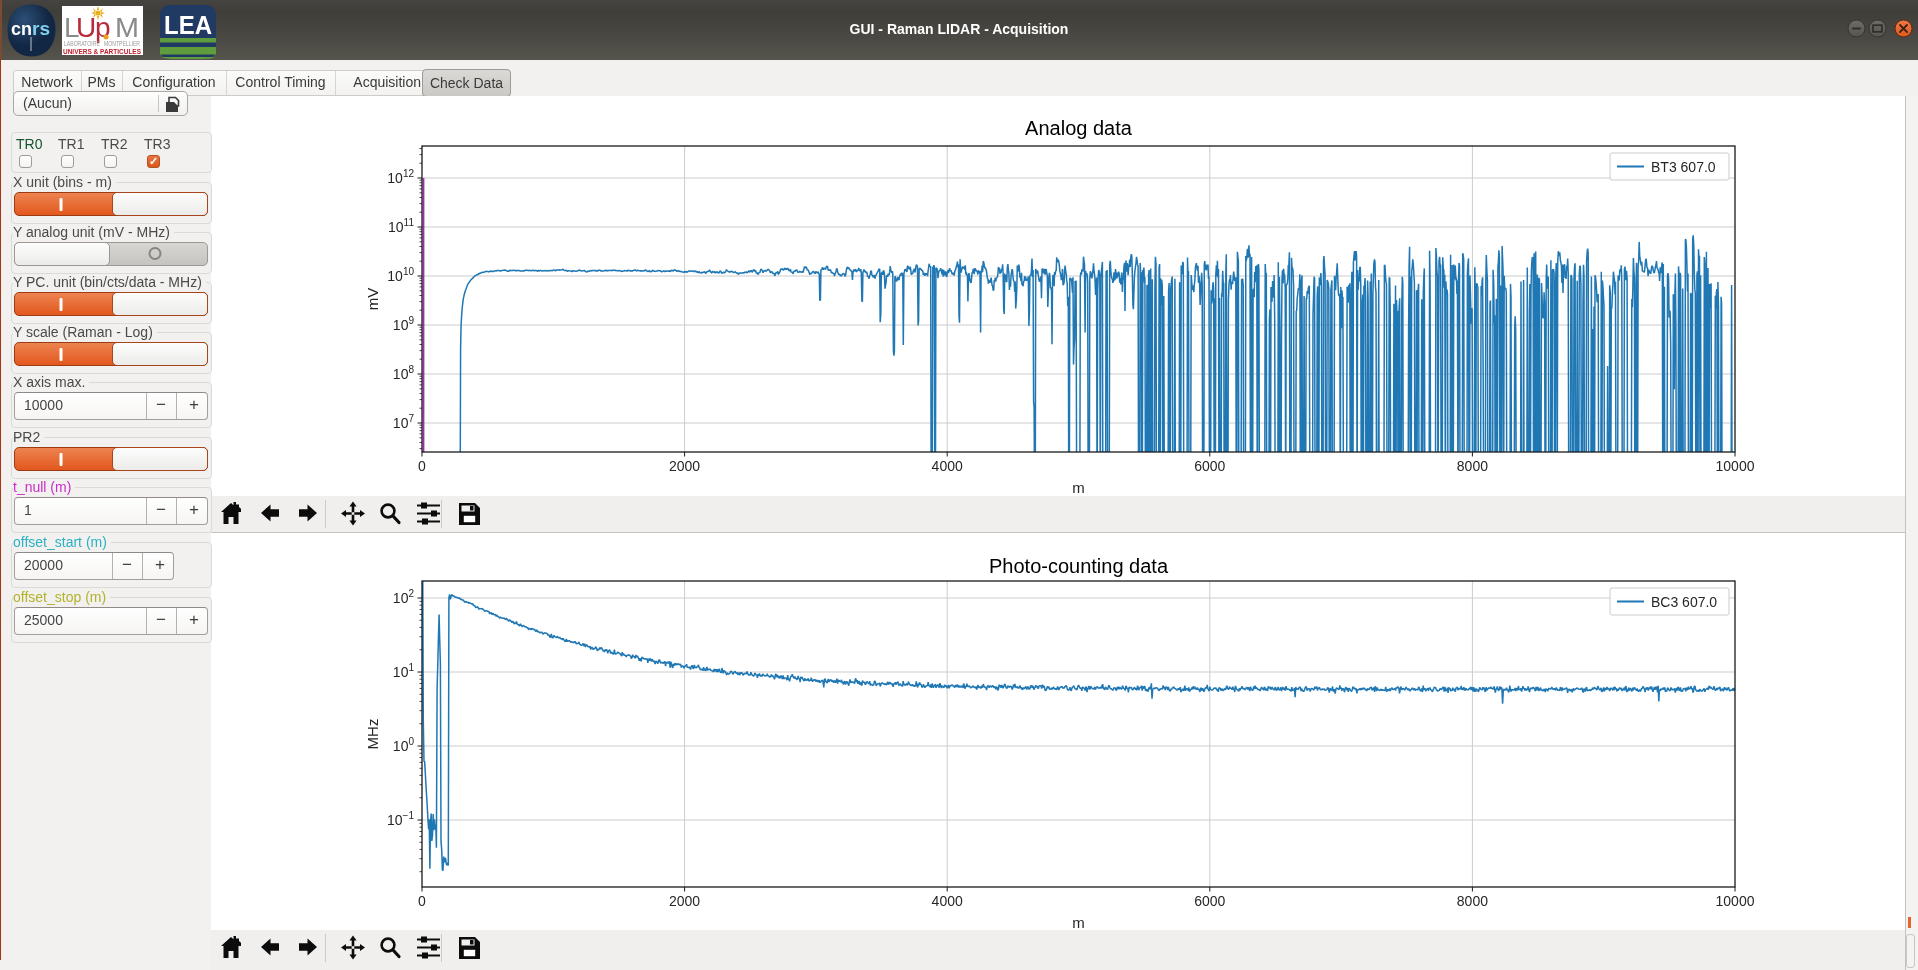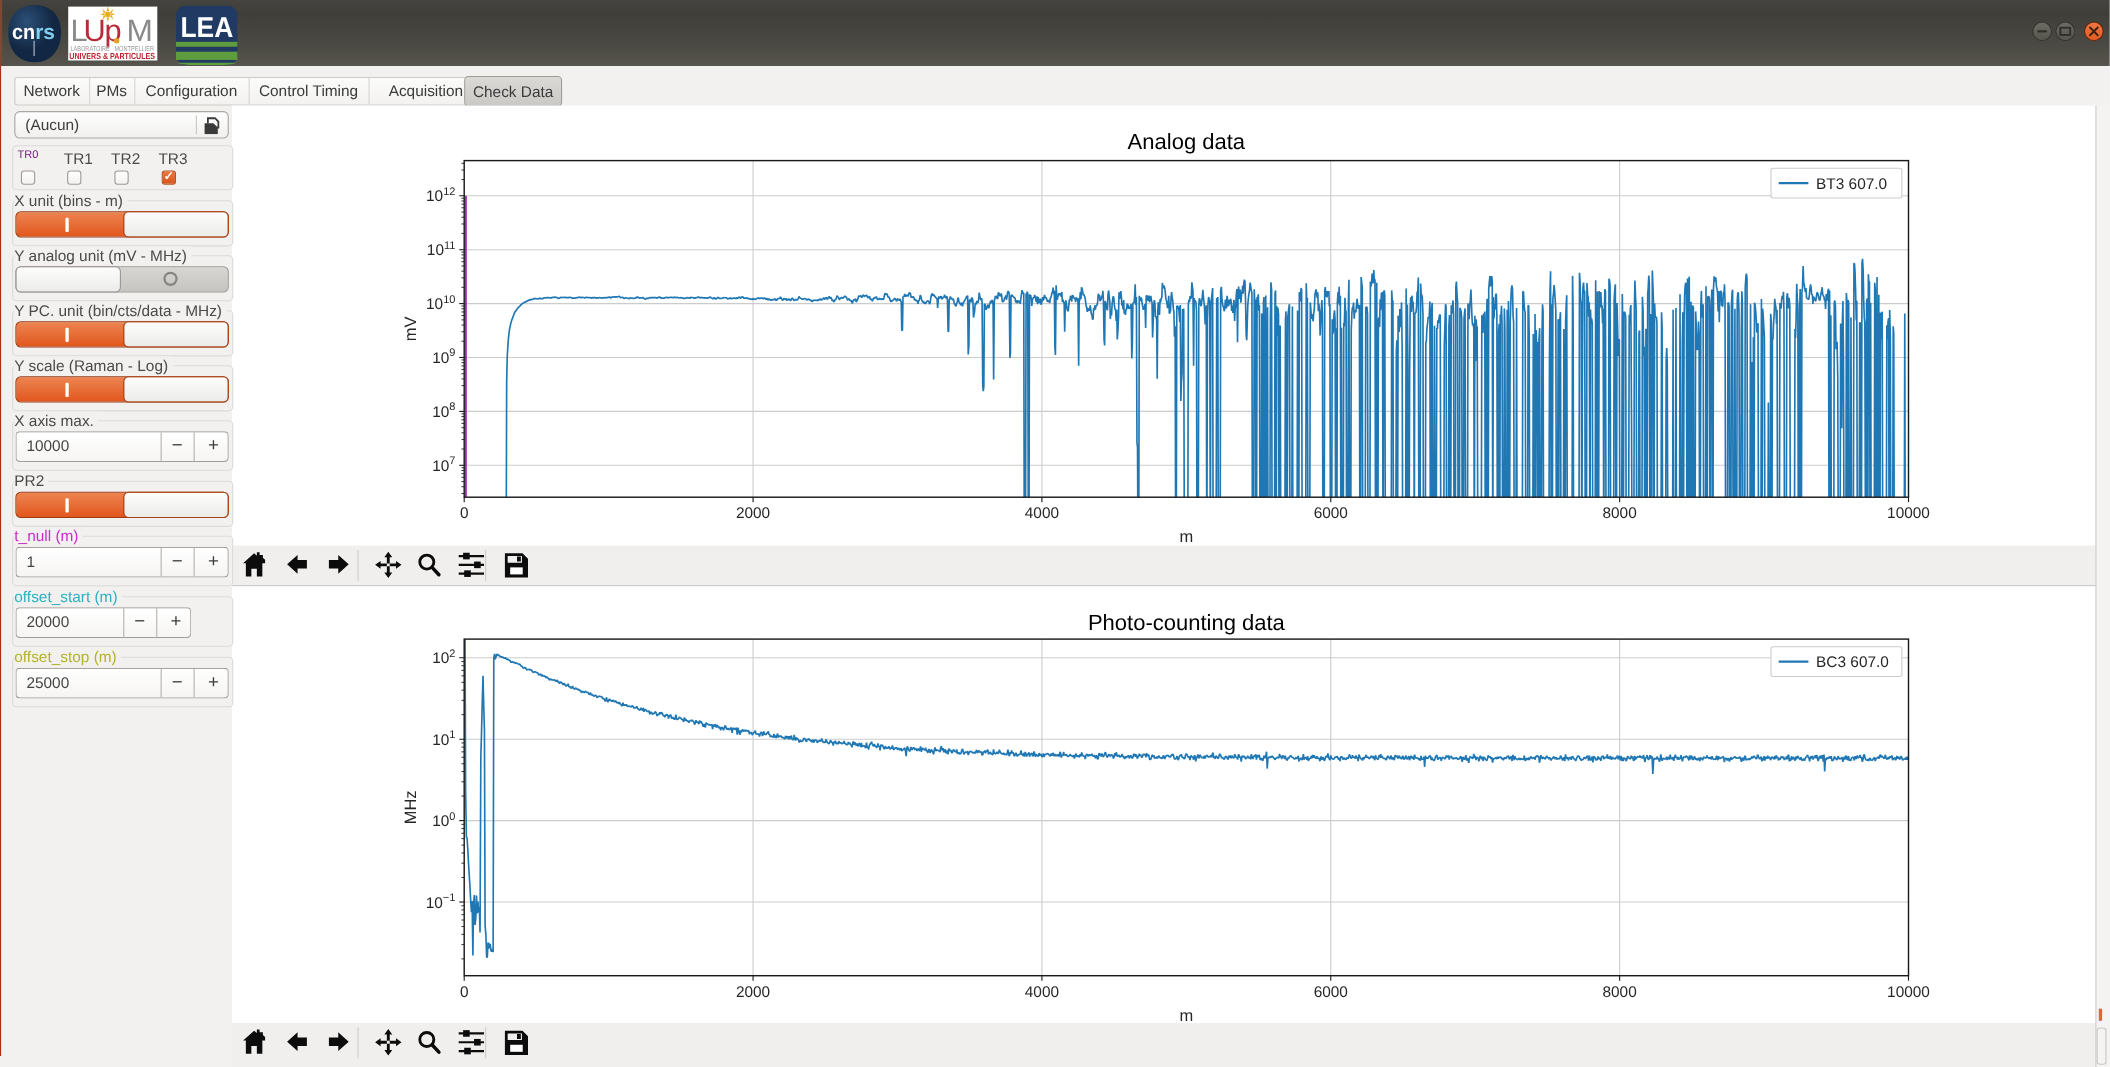--- a/index.html
+++ b/index.html
@@ -31,20 +31,21 @@
 <text x="2" y="40" font-size="6.5" fill="#9a9a9a" textLength="76" lengthAdjust="spacingAndGlyphs">LABORATOIRE&nbsp;&nbsp;&nbsp;MONTPELLIER</text>
 <text x="1" y="48" font-size="8" font-weight="bold" fill="#c0212f" textLength="78" lengthAdjust="spacingAndGlyphs">UNIVERS &amp; PARTICULES</text>
 </svg></div>
 <svg style="position:absolute;left:160px;top:5px" width="56" height="54" viewBox="0 0 56 54">
 <rect x="0" y="0" width="56" height="54" rx="9" fill="#203a64"></rect>
 <rect x="0" y="33" width="56" height="4.5" fill="#5f9c3d"></rect>
 <rect x="0" y="42" width="56" height="7.5" fill="#5f9c3d"></rect>
 <path d="M2 52.5 Q8 54 12 54 L44 54 Q50 54 54 52.5 L54 52 L2 52 Z" fill="#5f9c3d"></path>
 <text x="4" y="29" font-family="'Liberation Sans',sans-serif" font-weight="bold" font-size="26" fill="#ffffff" textLength="48" lengthAdjust="spacingAndGlyphs">LEA</text>
 </svg>
+<div style="position:absolute;left:0;top:21px;width:1918px;text-align:center;font-size:14px;font-weight:bold;color:#ffffff">GUI - Raman LIDAR - Acquisition</div>
 <svg style="position:absolute;left:1847px;top:19px" width="66" height="19" viewBox="0 0 66 19">
 <defs>
         <linearGradient id="wb" x1="0" y1="0" x2="0" y2="1">
           <stop offset="0" stop-color="#6e6d65"></stop>
           <stop offset="1" stop-color="#55544d"></stop>
         </linearGradient>
 <linearGradient id="wc" x1="0" y1="0" x2="0" y2="1">
           <stop offset="0" stop-color="#f07746"></stop>
           <stop offset="1" stop-color="#e25a1e"></stop>
         </linearGradient>
@@ -311,30 +312,30 @@
 <rect x="244" y="15" width="13" height="8" fill="none" stroke="#0c0c0c" stroke-width="1.6"></rect>
 </g>
       </svg></div>
     <div style="position:absolute;left:114px;top:4px;width:1px;height:28px;background:#cdcbc8"></div>
     <div style="position:absolute;left:230px;top:4px;width:1px;height:28px;background:#cdcbc8"></div>
   </div>
 <div style="position:absolute;left:1905px;top:96px;width:1px;height:874px;background:#c4c2bf"></div>
 <div style="position:absolute;left:1906px;top:96px;width:12px;height:874px;background:#f4f3f2"></div>
 <div style="position:absolute;left:1908px;top:917px;width:3px;height:11px;background:#e8642a"></div>
 <div style="position:absolute;left:1906px;top:934px;width:7px;height:32px;border:1px solid #c9c7c4;border-radius:3px"></div>
-<div style="position:absolute;left:13px;top:101px;width:195px;height:25px;border:1px solid #aaa6a1;border-radius:5px;background:linear-gradient(#fefefe,#f1f0ee);box-sizing:border-box">
+<div style="position:absolute;left:13px;top:91px;width:175px;height:25px;border:1px solid #aaa6a1;border-radius:5px;background:linear-gradient(#fefefe,#f1f0ee);box-sizing:border-box">
 <div style="position:absolute;left:9px;top:3px;font-size:14px;color:#3d3d3d">(Aucun)</div>
 <div style="position:absolute;right:28px;top:3px;width:1px;height:17px;background:#c8c5c1"></div>
 <svg style="position:absolute;right:6px;top:4px" width="17" height="16" viewBox="0 0 17 16">
       <path d="M2 6 h8 l4 4 v6 h-12 z" fill="#3a3a3a"></path>
       <path d="M5 6 V1.5 h6.5 l3 3 V10 h-3" fill="none" stroke="#3a3a3a" stroke-width="1.6"></path>
     </svg>
 </div>
 <div style="position:absolute;left:11px;top:132px;width:199px;height:39px;border:1px solid #dcdad6;border-radius:4px"></div>
-<div style="position:absolute;left:16px;top:136px;font-size:10px;color:#701a75">TR0</div>
+<div style="position:absolute;left:16px;top:136px;font-size:14px;color:#14532d">TR0</div>
 <div style="position:absolute;left:19px;top:155px;width:13px;height:13px;border:1px solid #a09b96;border-radius:3px;background:linear-gradient(#fff,#f3f2f0);box-sizing:border-box"></div>
 <div style="position:absolute;left:58px;top:136px;font-size:14px;color:#4a4a4a">TR1</div>
 <div style="position:absolute;left:61px;top:155px;width:13px;height:13px;border:1px solid #a09b96;border-radius:3px;background:linear-gradient(#fff,#f3f2f0);box-sizing:border-box"></div>
 <div style="position:absolute;left:101px;top:136px;font-size:14px;color:#4a4a4a">TR2</div>
 <div style="position:absolute;left:104px;top:155px;width:13px;height:13px;border:1px solid #a09b96;border-radius:3px;background:linear-gradient(#fff,#f3f2f0);box-sizing:border-box"></div>
 <div style="position:absolute;left:144px;top:136px;font-size:14px;color:#4a4a4a">TR3</div>
 <div style="position:absolute;left:147px;top:155px;width:13px;height:13px;border:1px solid #b5531f;border-radius:3px;background:linear-gradient(#e9763f,#d9561c);box-sizing:border-box;color:#fff;font-size:11px;font-weight:bold;text-align:center;line-height:11px">✓</div>
 <div style="position:absolute;left:11px;top:182px;width:199px;height:40px;border:1px solid #dcdad6;border-radius:4px;"></div>
 <div style="position:absolute;left:13px;top:174px;background:#f2f1f0;padding-right:4px;font-size:14px;color:#4a4a4a;white-space:nowrap">X unit (bins - m)</div>
 <div style="position:absolute;left:14px;top:192px;width:194px;height:24px;border:1px solid #9c3a12;border-radius:5px;background:linear-gradient(#ed8450,#e2571e);box-sizing:border-box">

